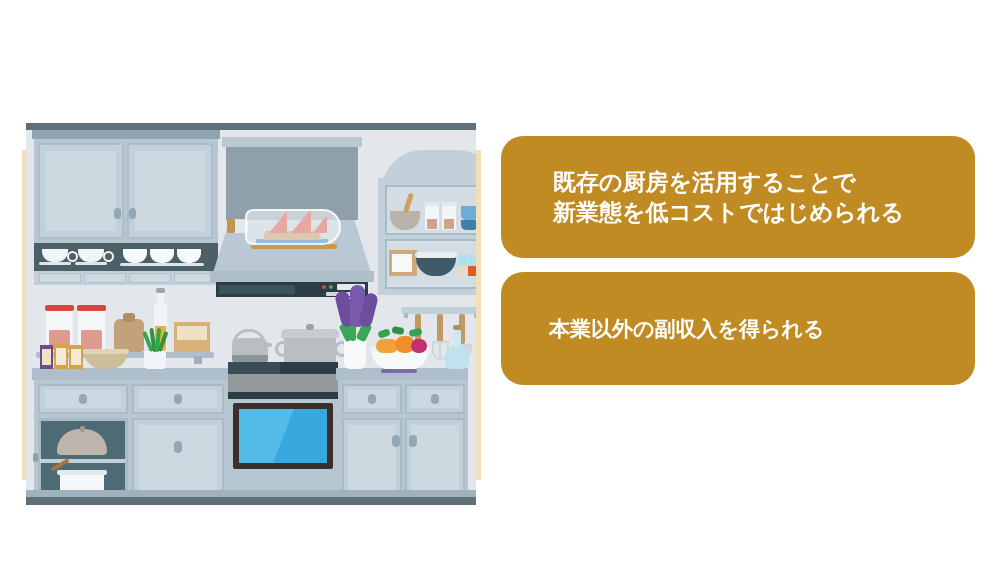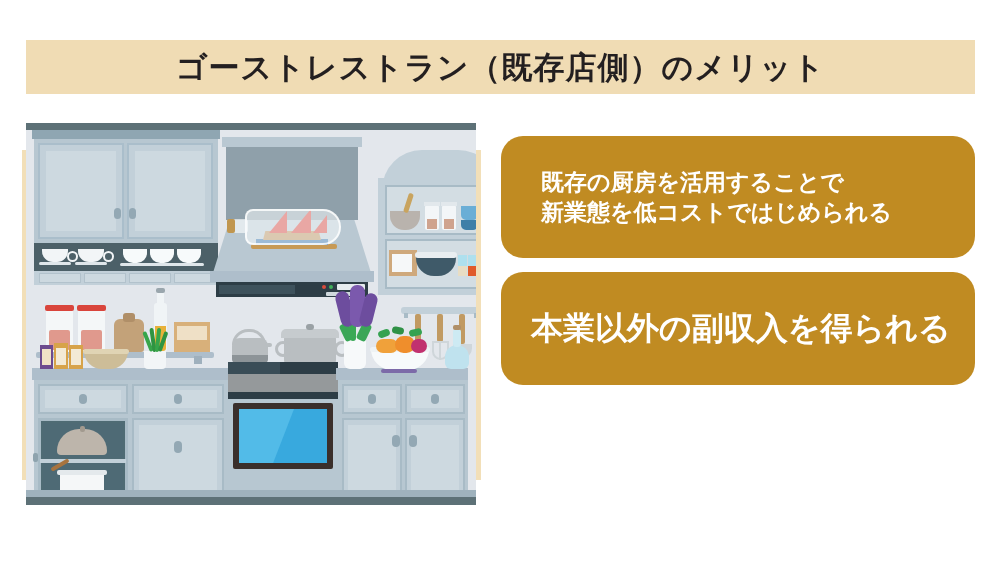--- a/index.html
+++ b/index.html
@@ -23,42 +23,39 @@
   
   .callout{
     position:absolute;left:501px;width:474px;background:#c08b22;
     border-radius:22px;display:flex;align-items:center;box-sizing:border-box;
   }
   .callout .ctext{
     color:#ffffff;font-weight:bold;line-height:1.32;white-space:pre-line;
     width:100%;
   }
   #callout-1{top:136px;height:122px;}
-  #callout-1 .ctext{font-size:23px;padding-left:40px;}
+  #callout-1 .ctext{font-size:23px;padding-left:52px;}
   #callout-2{top:272px;height:113px;}
-  #callout-2 .ctext{font-size:32px;padding-left:30px;}
+  #callout-2 .ctext{font-size:21px;padding-left:48px;}
   #callout-3{top:400px;height:108px;}
   #callout-3 .ctext{font-size:23px;padding-left:70px;}
 
   
   #kitchen{
     position:absolute;left:26px;top:123px;width:450px;height:382px;
     background:#e3e7ec;overflow:hidden;
   }
   #kitchen .p{position:absolute;}
   .tanstrip{position:absolute;background:#f2dfb8;}
 </style>
 </head>
 <body>
 
 <div id="slide">
 
-  <div id="title-banner">
-    <div id="title-text">ゴーストレストラン（既存店側）のメリット</div>
-  </div>
 
   <div class="tanstrip" style="left:22px;top:150px;width:5px;height:330px;"></div>
   <div class="tanstrip" style="left:476px;top:150px;width:5px;height:330px;"></div>
 
   <div id="kitchen">
 
     <div class="p" style="left:0;top:0;width:450px;height:382px;background:#e3e7ec;"></div>
 
     <div class="p" style="left:0;top:0;width:450px;height:7px;background:#5d7177;"></div>
 

